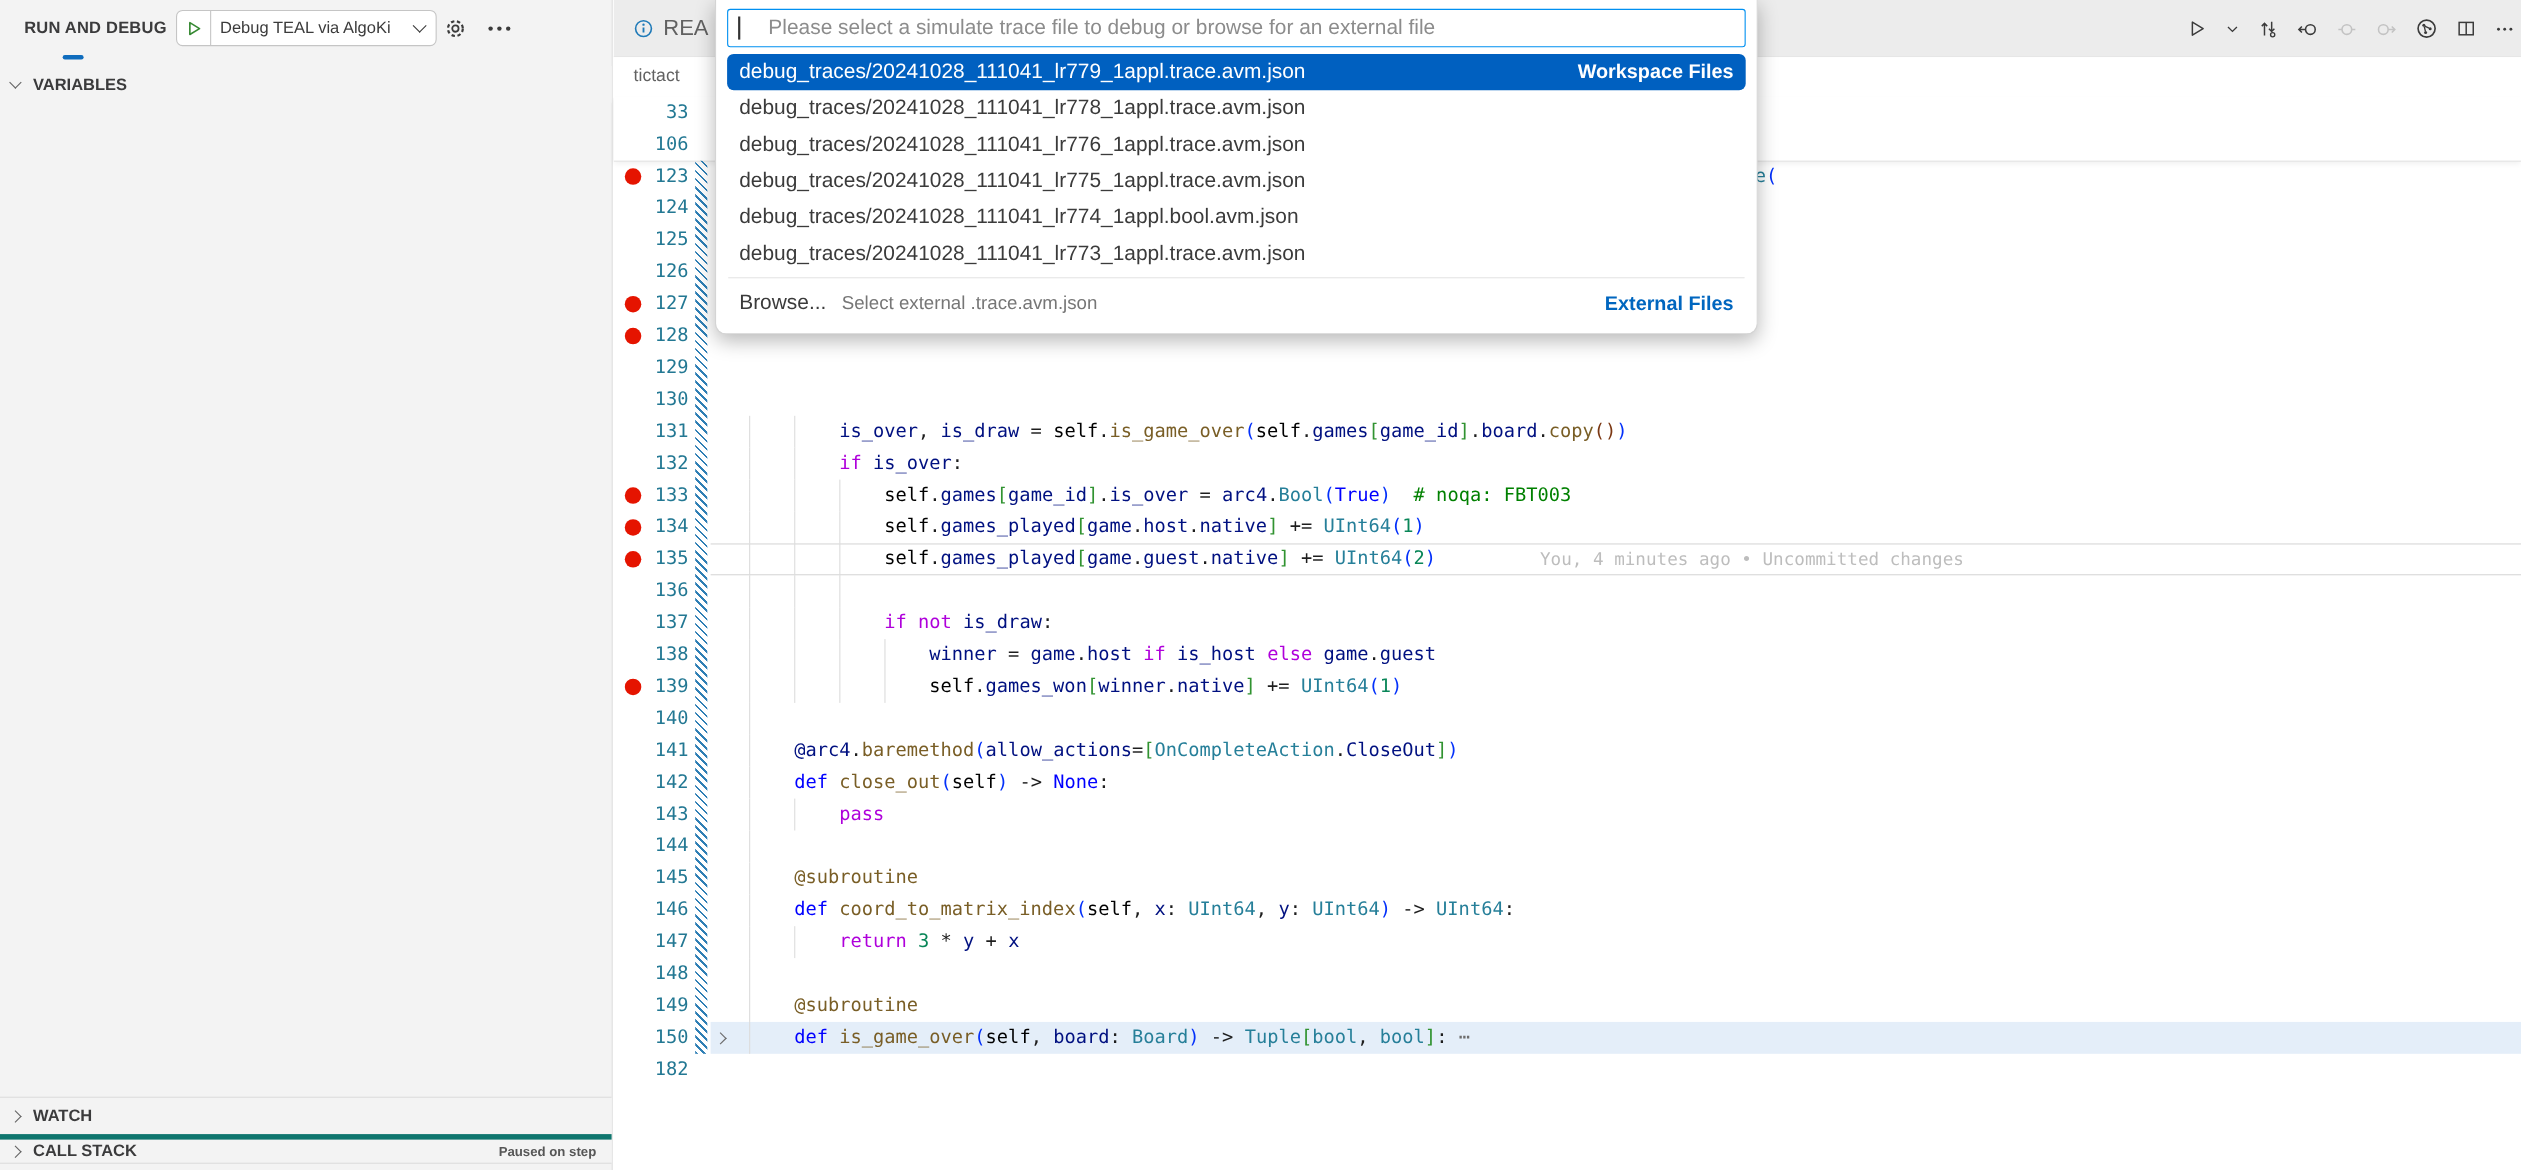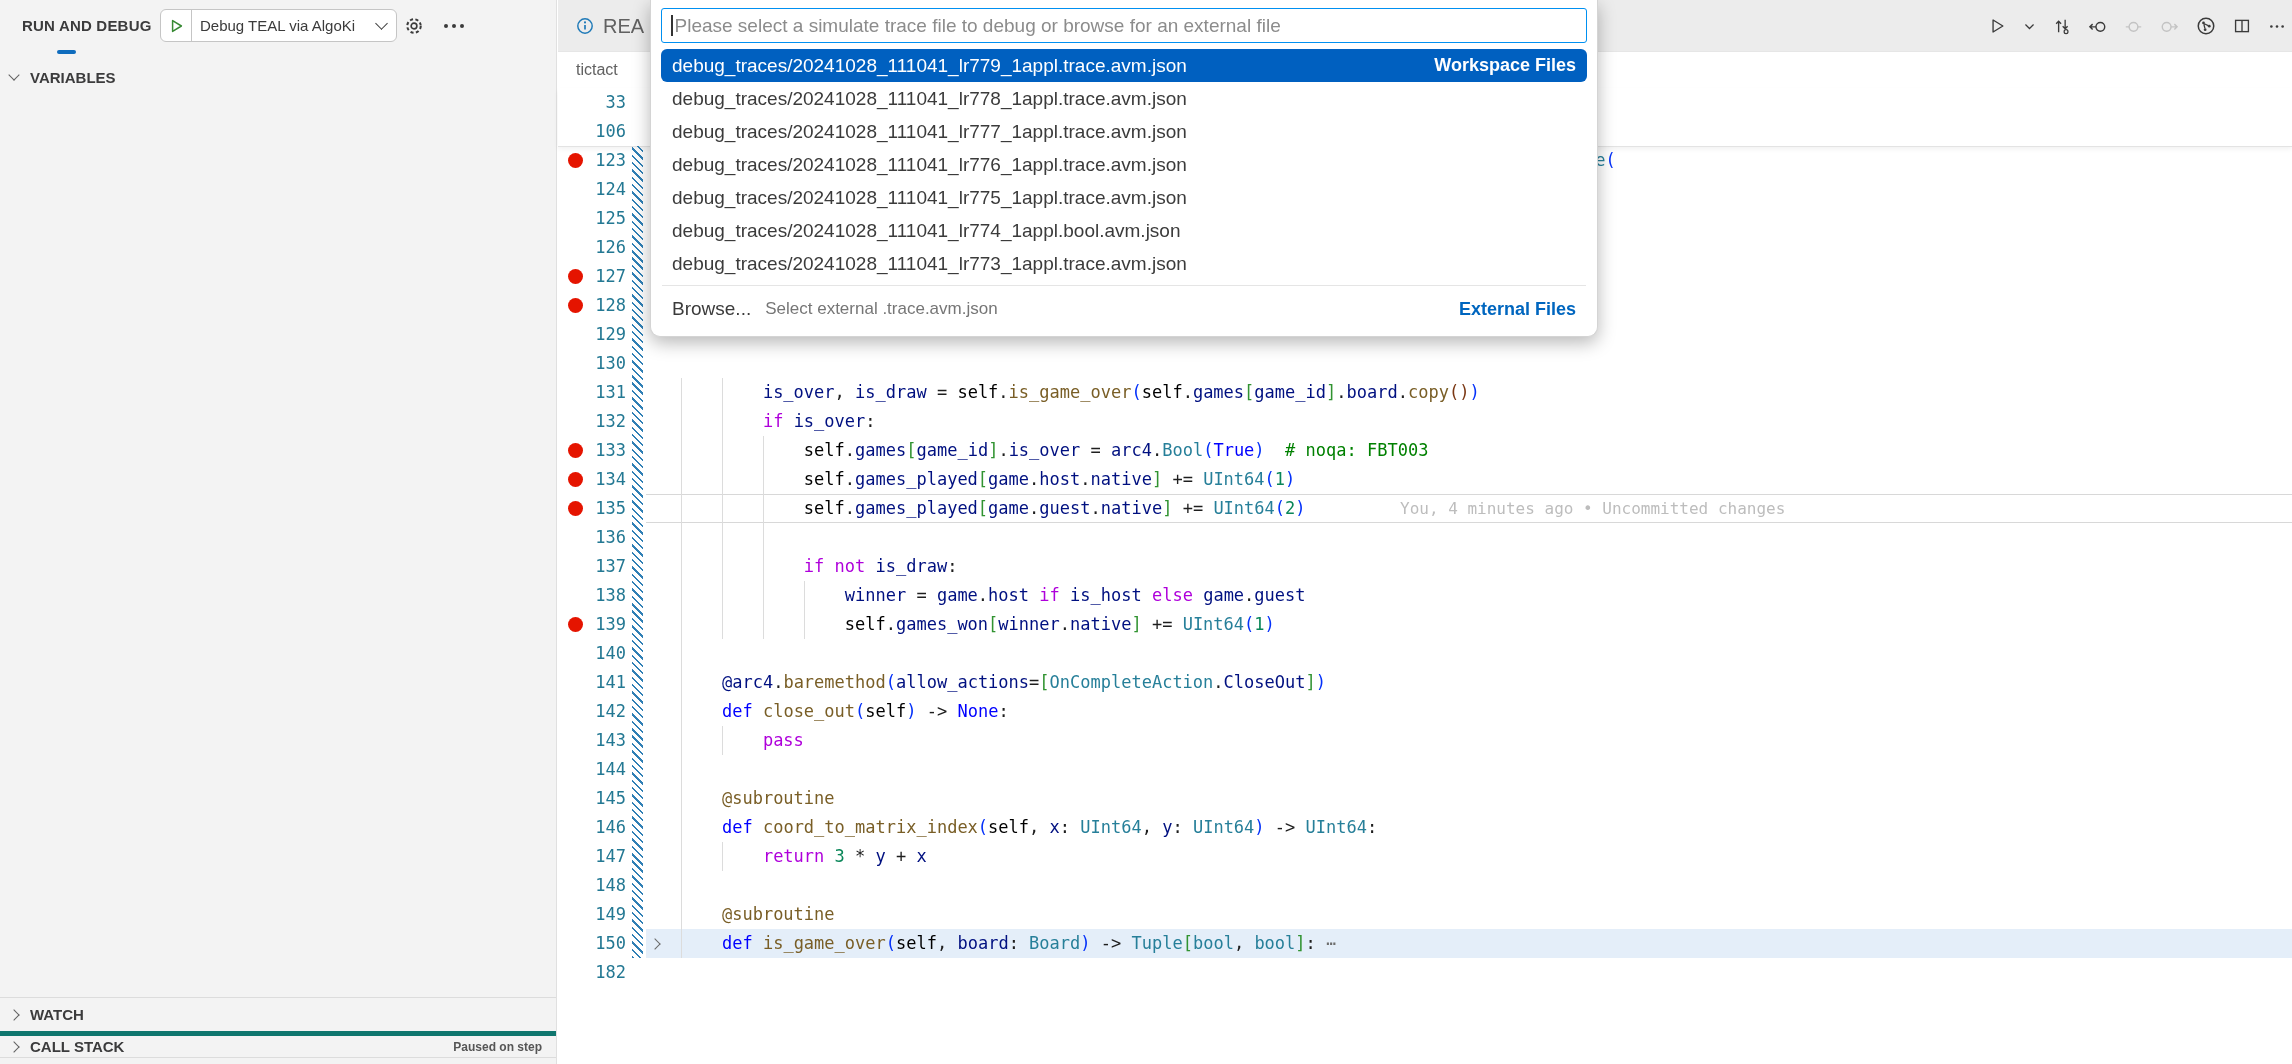--- a/index.html
+++ b/index.html
@@ -92,21 +92,21 @@
   .c-n { color:#098658; } .c-c { color:#008000; } .c-o { color:#1e1e1e; }
   .c-b1 { color:#0431fa; } .c-b2 { color:#319331; } .c-b3 { color:#7b3814; }
   .c-g { color:#6d6d6d; }
 
   
   #quickpick { position:absolute; left:650px; top:0; width:948px; z-index:40;
     background:#fff; border:1px solid #d4d4d4; border-top:none;
     border-radius:0 0 10px 10px; box-shadow:0 6px 18px rgba(0,0,0,.28);
     padding:8px 10px 9px; }
   .qp-input { height:35px; border:1.5px solid #0090f1; border-radius:3px;
-    display:flex; align-items:center; padding:0 9px; margin-bottom:6px; background:#fff; }
+    display:flex; align-items:center; padding:0 9px; margin-bottom:6px; background:#fff;gap:24px; }
   .qp-caret { width:1.5px; height:21px; background:#333; margin-right:2px; }
   .qp-ph { font-size:19px; color:#8c8c8c; white-space:nowrap; overflow:hidden; }
   .qp-row { height:33px; display:flex; align-items:center; padding:0 11px;
     border-radius:6px; font-size:19px; color:#3b3b3b; cursor:pointer; white-space:nowrap;gap:13px; }
   .qp-row.selected { background:#0060c0; color:#fff; }
   .qp-row .grp { margin-left:auto; font-weight:600; font-size:18px; }
   .qp-sep { border-top:1px solid #e5e5e5; margin:5px 1px; }
   .qp-browse { height:36px; display:flex; align-items:center; padding:0 11px;
     font-size:19px; color:#3b3b3b; cursor:pointer; white-space:nowrap; }
   .qp-browse .desc { margin-left:14px; font-size:17px; color:#767676; }
@@ -406,23 +406,20 @@
     </div>
     <div id="qp-list">
         <div class="qp-row selected">
           <span>debug_traces/20241028_111041_lr779_1appl.trace.avm.json</span>
           <span class="grp">Workspace Files</span>
         </div>
         <div class="qp-row">
           <span>debug_traces/20241028_111041_lr778_1appl.trace.avm.json</span>
         </div>
         <div class="qp-row">
-          <span>debug_traces/20241028_111041_lr777_1appl.trace.avm.json</span>
-        </div>
-        <div class="qp-row">
           <span>debug_traces/20241028_111041_lr776_1appl.trace.avm.json</span>
         </div>
         <div class="qp-row">
           <span>debug_traces/20241028_111041_lr775_1appl.trace.avm.json</span>
         </div>
         <div class="qp-row">
           <span>debug_traces/20241028_111041_lr774_1appl.bool.avm.json</span>
         </div>
         <div class="qp-row">
           <span>debug_traces/20241028_111041_lr773_1appl.trace.avm.json</span>

